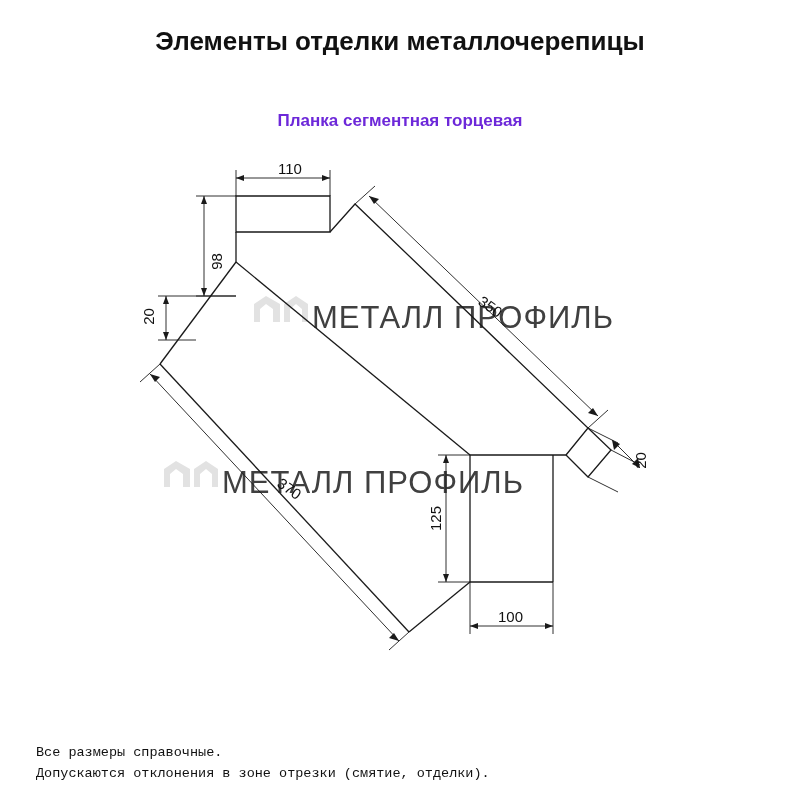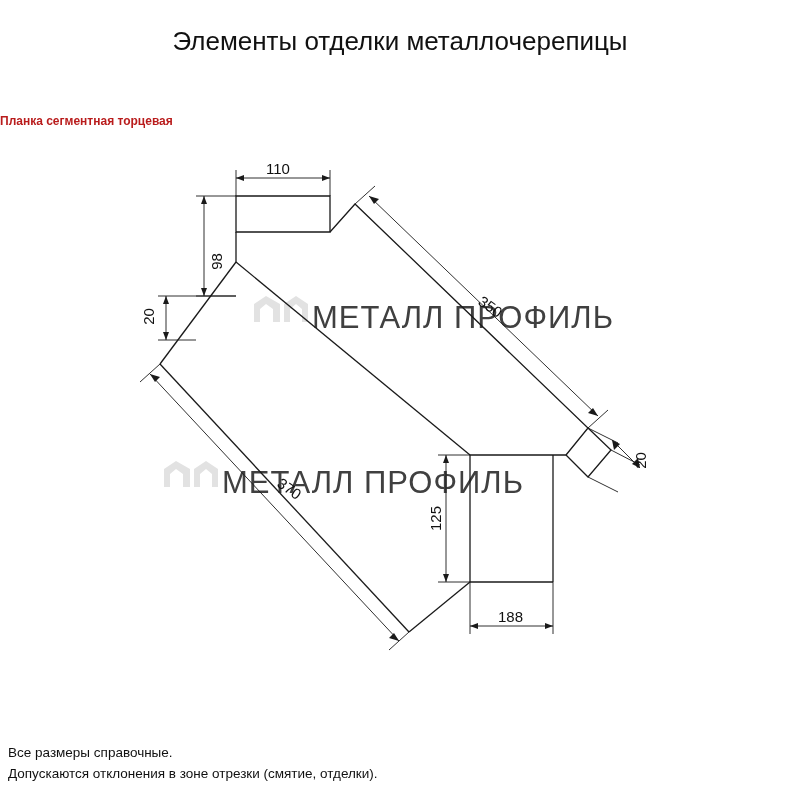--- a/index.html
+++ b/index.html
@@ -21,45 +21,47 @@
     width: 800px;
     height: 800px;
   }
   #title {
     position: absolute;
     left: 0;
     top: 26px;
     width: 800px;
     text-align: center;
     font-size: 26px;
-    font-weight: normal;
+    font-weight: bold;
     letter-spacing: 0px;
     color: #111111;
   }
   #subtitle {
     position: absolute;
     left: 0;
     top: 108px;
     width: 800px;
-    font-size: 12px;
+    text-align: center;
+    font-size: 17px;
     font-weight: bold;
     line-height: 26px;
-    color: #b91c1c;
+    color: #6d28d9;
   }
   #subtitle .line2 {
     display: block;
   }
   #footer {
     position: absolute;
-    left: 8px;
+    left: 36px;
     top: 742px;
     width: 760px;
     font-size: 13.5px;
     line-height: 21px;
     color: #111111;
+    font-family: Liberation Mono, monospace;
   }
   #footer .fline {
     display: block;
   }
   #drawing {
     position: absolute;
     left: 0;
     top: 0;
     width: 800px;
     height: 800px;
@@ -177,27 +179,27 @@
       <path d="M446 582 L443 574 L449 574 Z" fill="#1a1a1a" stroke="none"></path>
 
       <path d="M470 582 L470 634" stroke-width="0.9"></path>
       <path d="M553 582 L553 634" stroke-width="0.9"></path>
       <path d="M470 626 L553 626" stroke-width="0.9"></path>
       <path d="M470 626 L478 623 L478 629 Z" fill="#1a1a1a" stroke="none"></path>
       <path d="M553 626 L545 623 L545 629 Z" fill="#1a1a1a" stroke="none"></path>
     </g>
   </svg>
 
-  <div class="dim-label" style="left:266px; top:160px;">110</div>
+  <div class="dim-label" style="left:278px; top:160px;">110</div>
   <div class="dim-label rot-90" style="left:208px; top:253px;">98</div>
   <div class="dim-label rot-90" style="left:140px; top:308px;">20</div>
   <div class="dim-label rot-p35" style="left:478px; top:298px;">350</div>
   <div class="dim-label rot-p35" style="left:277px; top:480px;">370</div>
   <div class="dim-label rot-90" style="left:632px; top:452px;">20</div>
   <div class="dim-label rot-90" style="left:423px; top:510px;">125</div>
-  <div class="dim-label" style="left:498px; top:608px;">188</div>
+  <div class="dim-label" style="left:498px; top:608px;">100</div>
 
   <div id="footer">
     <span class="fline">Все размеры справочные.</span>
     <span class="fline">Допускаются отклонения в зоне отрезки (смятие, отделки).</span>
   </div>
 
 </div>
 
 </body></html>

